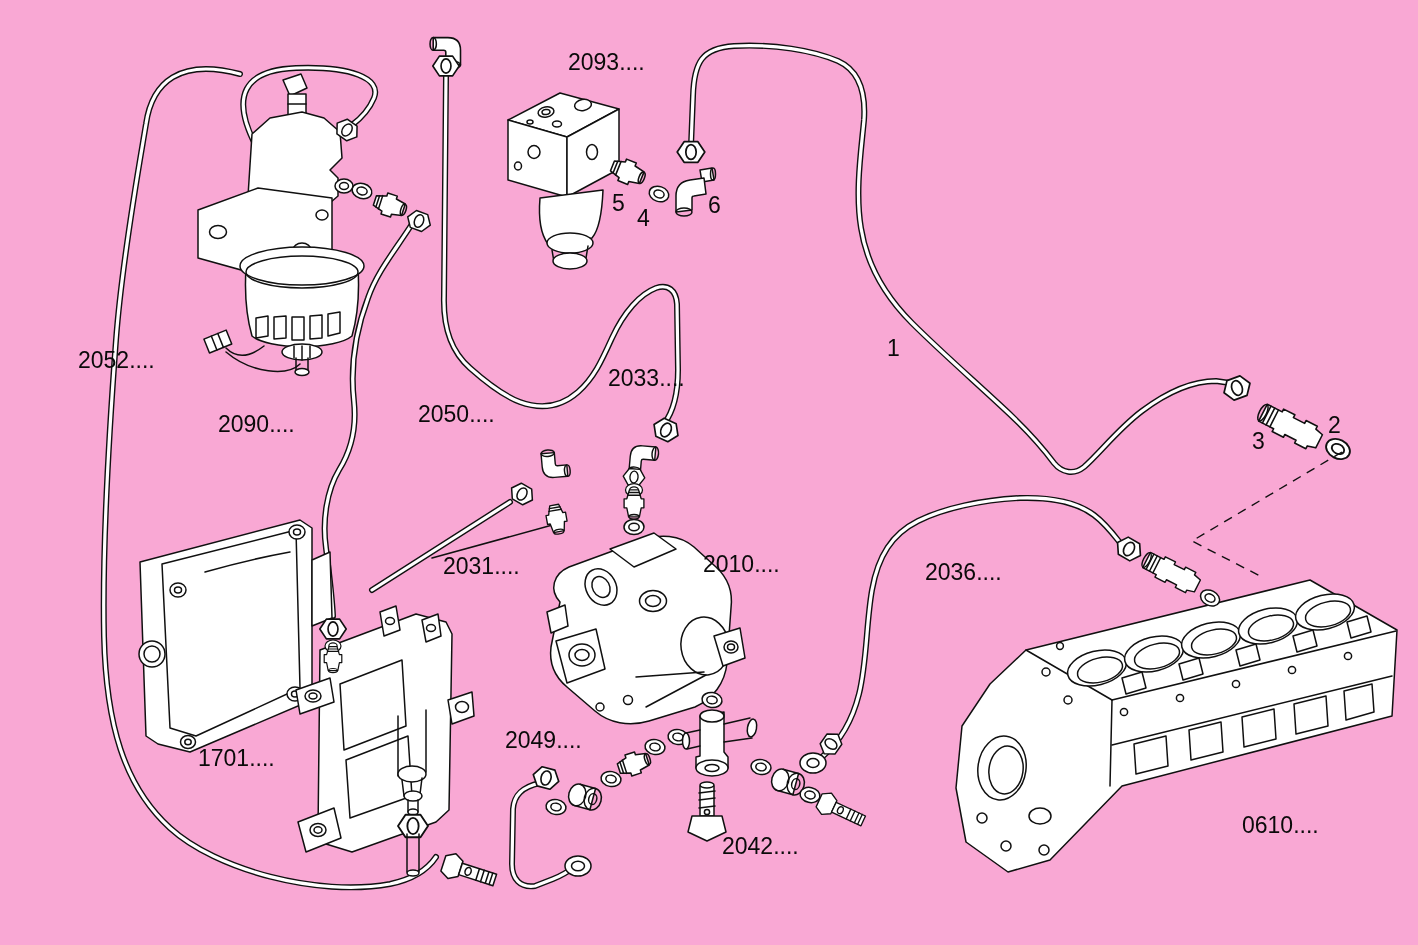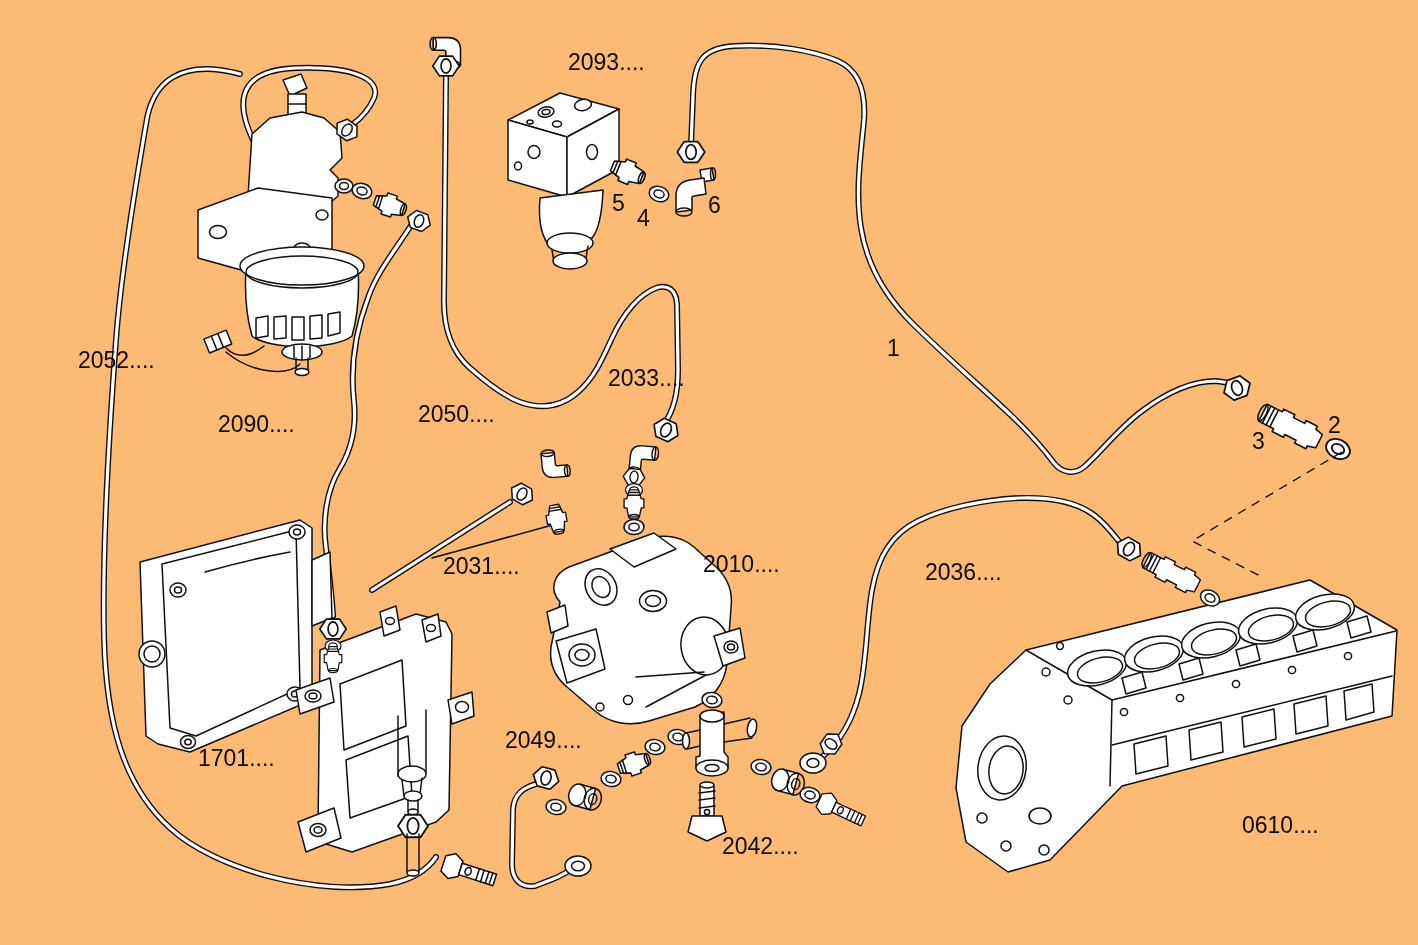--- a/index.html
+++ b/index.html
@@ -1,16 +1,16 @@
 <!DOCTYPE html>
 <html><head>
 <meta charset="utf-8">
 <style>
   html,body{margin:0;padding:0;background:#fff;}
-  .stage{position:relative;width:1418px;height:945px;background:#fdba74;overflow:hidden;}
+  .stage{position:relative;width:1418px;height:945px;background:#f9a8d4;overflow:hidden;}
   svg{position:absolute;left:0;top:0;}
   .ln{fill:none;stroke:#101010;stroke-width:1.5;stroke-linejoin:round;stroke-linecap:round;}
   .lnf{fill:#ffffff;stroke:#101010;stroke-width:1.5;stroke-linejoin:round;}
   .pipe-o{fill:none;stroke:#101010;stroke-width:6;stroke-linecap:round;stroke-linejoin:round;}
   .pipe-i{fill:none;stroke:#ffffff;stroke-width:3.2;stroke-linecap:round;stroke-linejoin:round;}
   .dash{fill:none;stroke:#101010;stroke-width:1.4;stroke-dasharray:9 7;}
   .lbl{font-family:"Liberation Sans",sans-serif;font-size:23px;fill:#0a0a0a;}
   .co{font-family:"Liberation Sans",sans-serif;font-size:23px;fill:#0a0a0a;}
 </style>
 </head>

